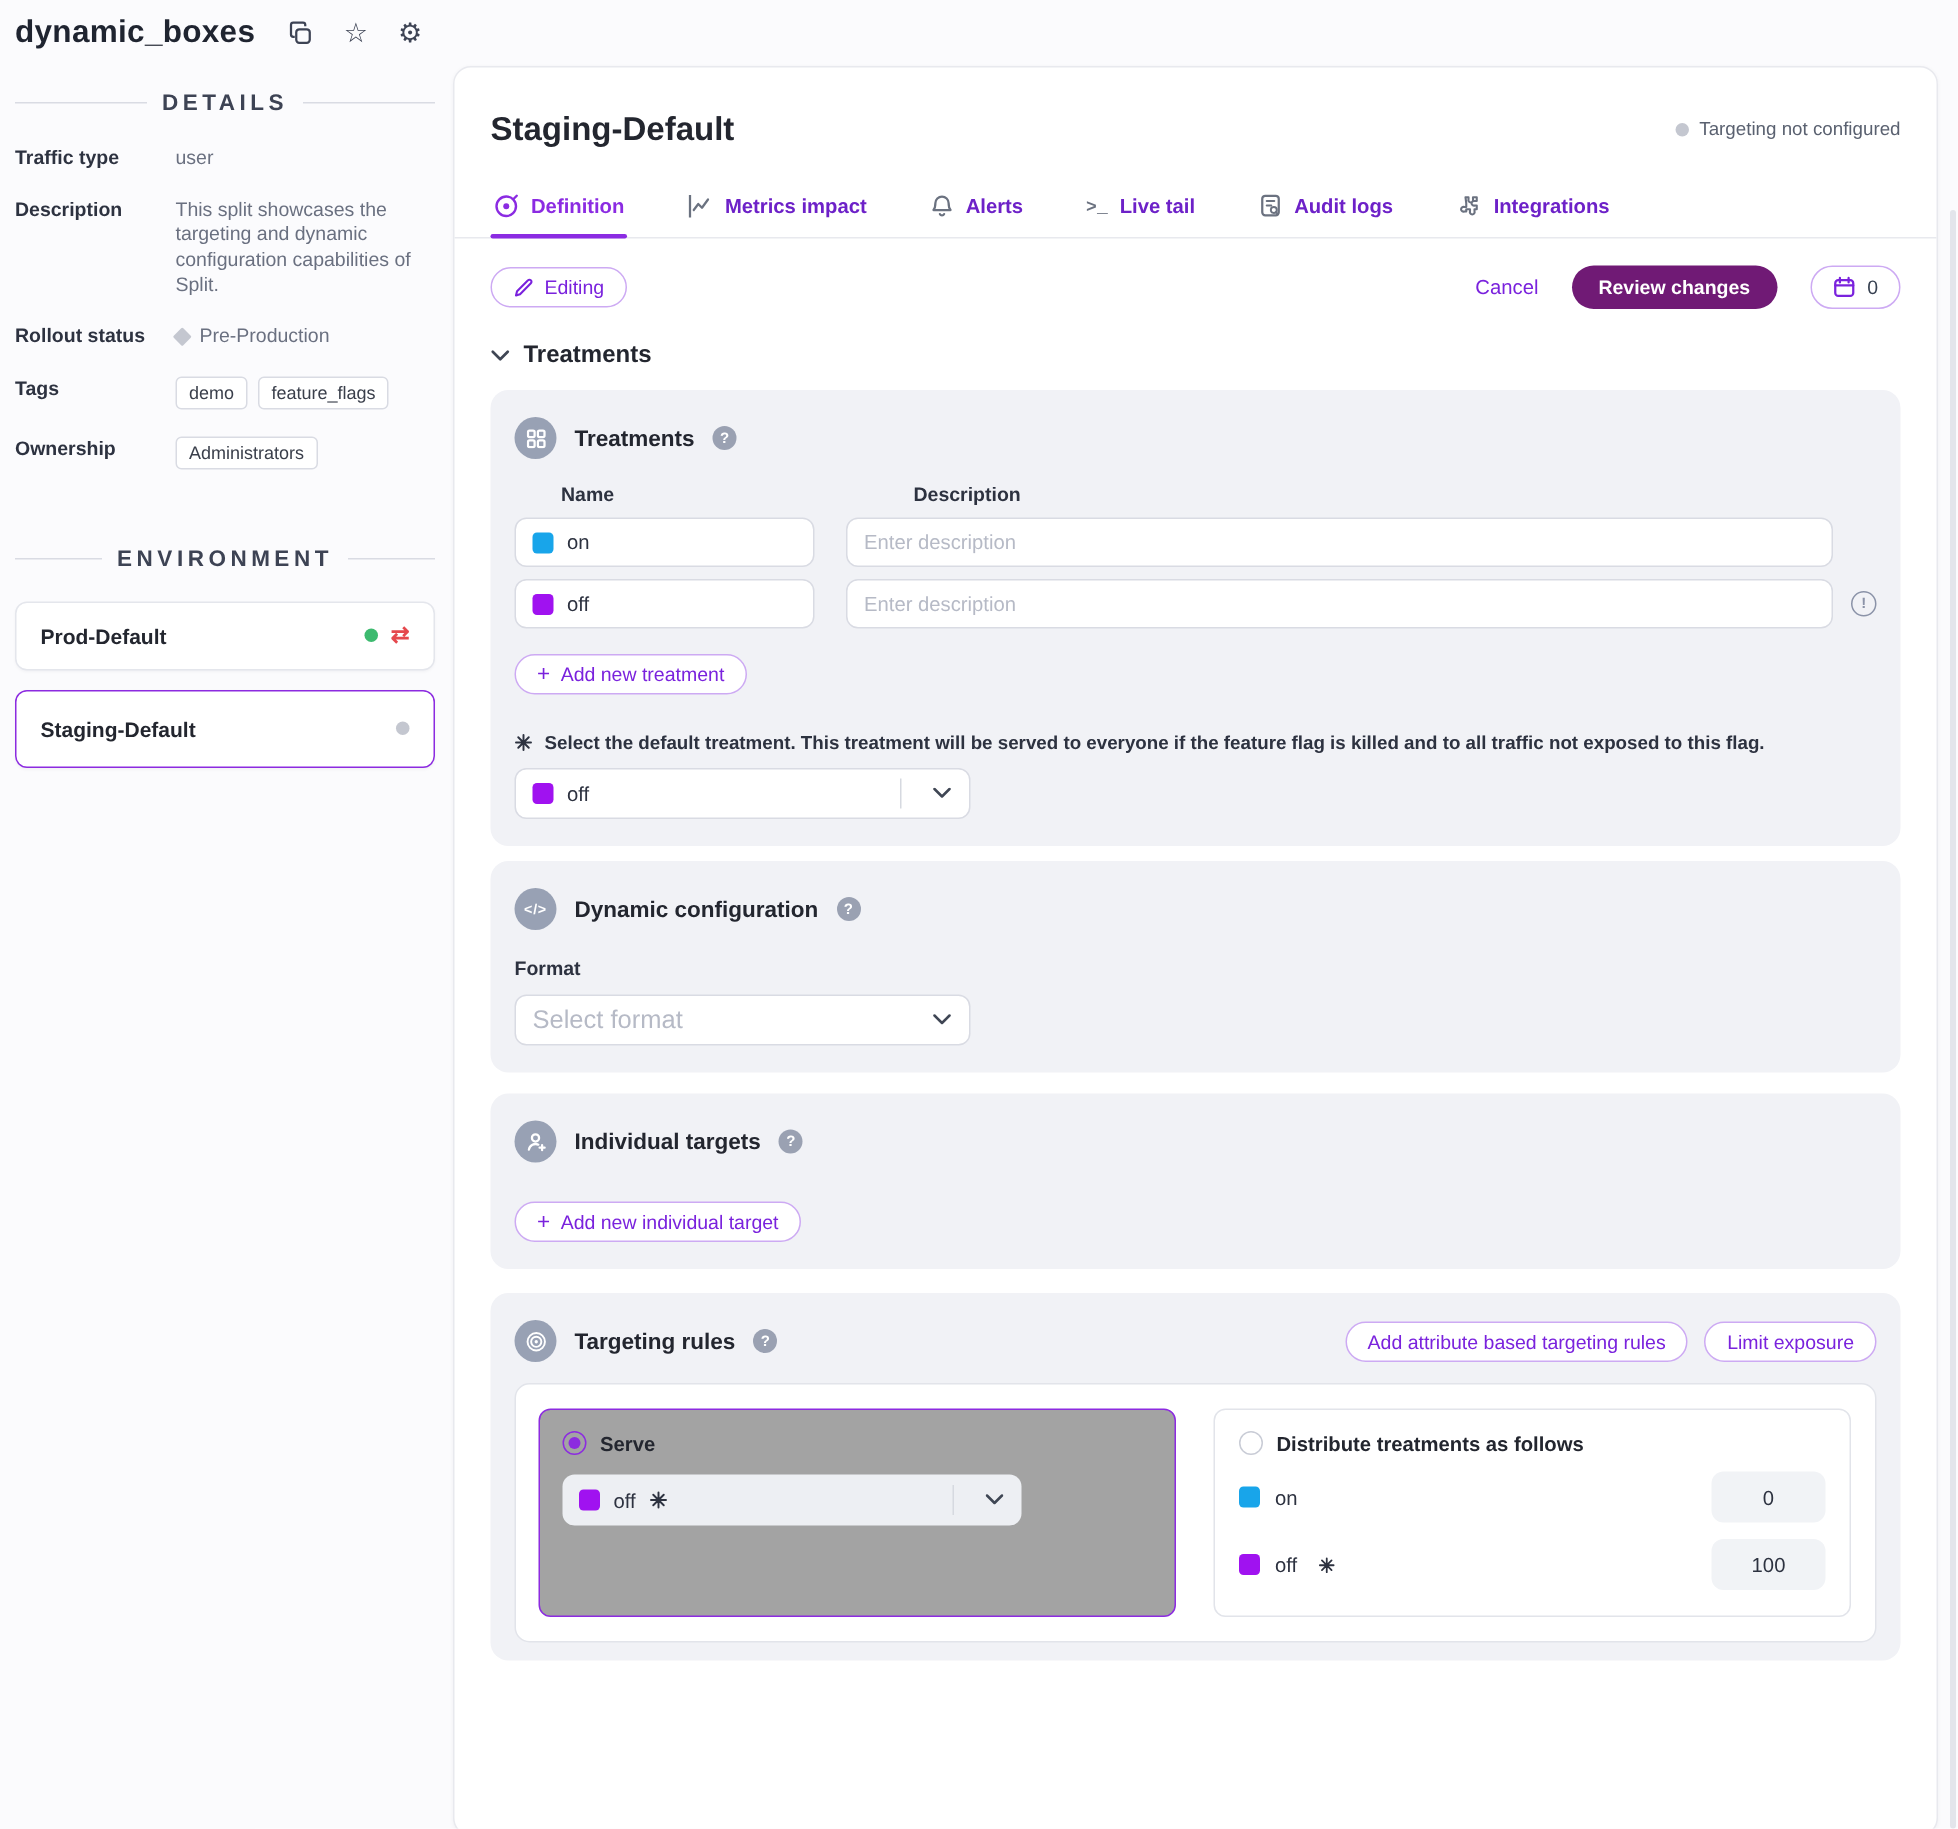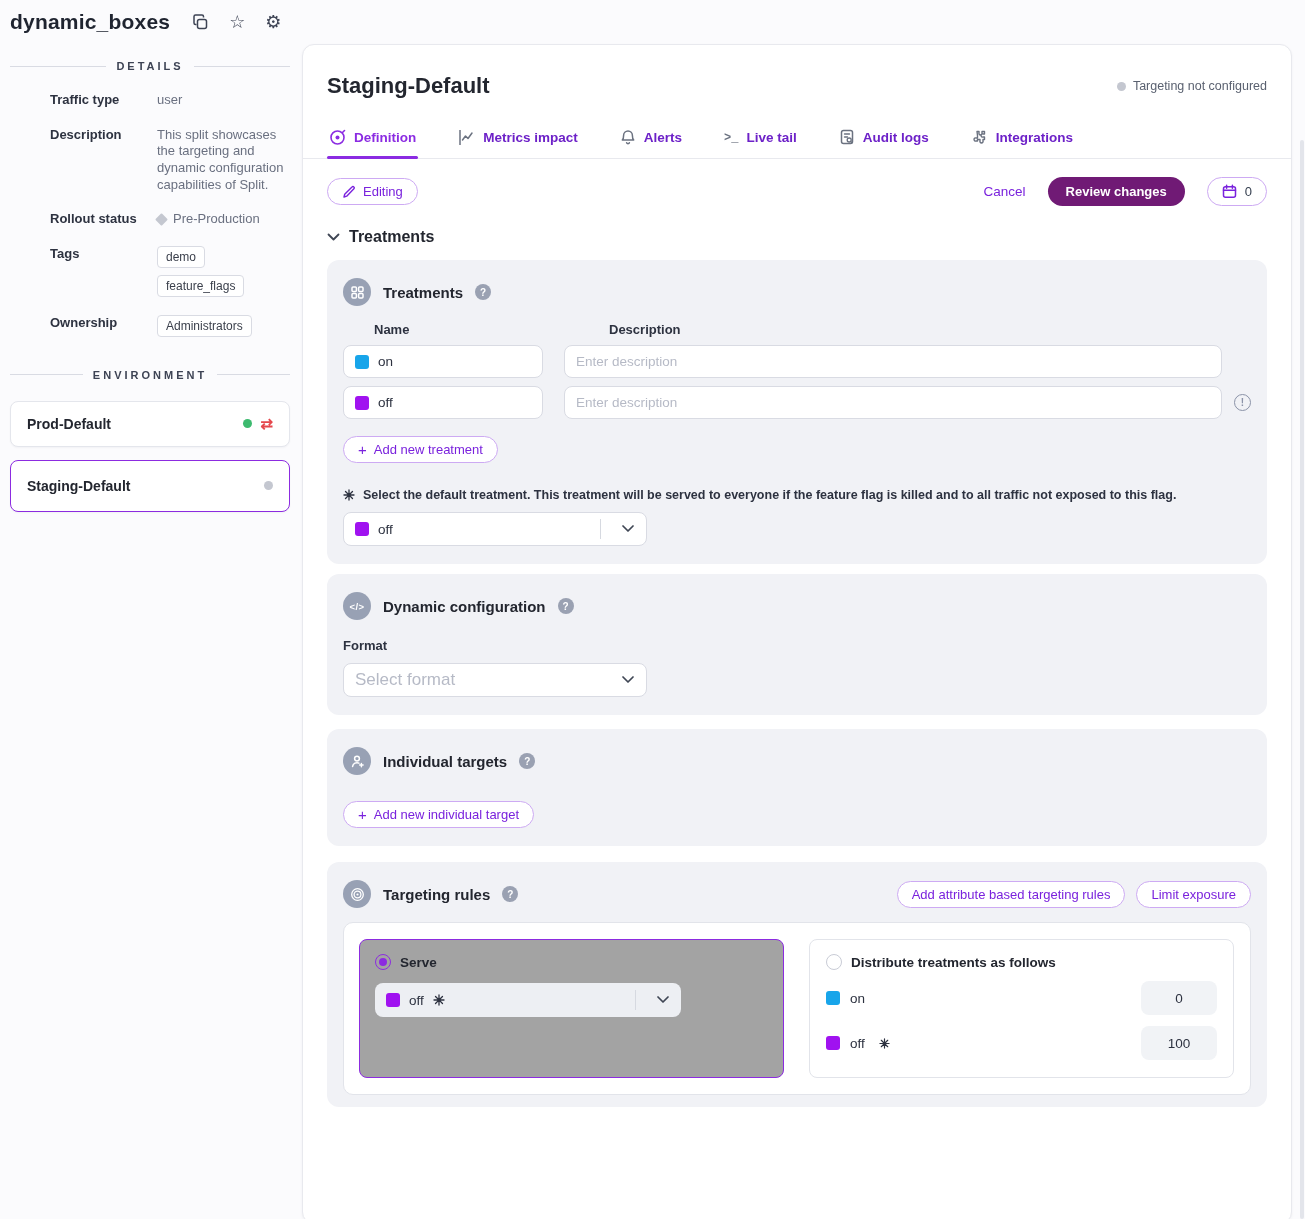--- a/index.html
+++ b/index.html
@@ -12,22 +12,22 @@
   .topbar .tb-icons { display:flex; align-items:center; gap:20px; margin-left:4px; }
   .tb-icon { color:#3d4354; cursor:pointer; display:flex; align-items:center; }
   .tb-glyph { font-size:18px; line-height:1; color:#3d4354; }
 
   .layout { display:flex; align-items:flex-start; }
 
   
   .sidebar { width:302px; padding:6px 12px 0 10px; flex:none; }
   .rule-head { display:flex; align-items:center; gap:10px; margin:14px 0 20px; }
   .rule-head .line { flex:1; height:1px; background:#d9dbe3; }
-  .rule-head .txt { font-size:11px; font-weight:bold; letter-spacing:3px; color:#3d4354; }
-  .detail-row { display:flex; margin-bottom:18px;margin-left:40px; }
+  .rule-head .txt { font-size:15px; font-weight:bold; letter-spacing:3px; color:#3d4354; }
+  .detail-row { display:flex; margin-bottom:18px; }
   .detail-row .lbl { width:107px; flex:none; font-size:13px; font-weight:bold; color:#2d3240; }
   .detail-row .val { font-size:13px; color:#6a7080; line-height:1.28; }
   .status-line { display:flex; align-items:center; gap:7px; }
   .diamond { width:9px; height:9px; background:#c4c7d0; transform:rotate(45deg); border-radius:1px; display:inline-block; }
   .chips { display:flex; gap:7px; flex-wrap:wrap; }
   .chip { font-size:12px; color:#3a3f4b; background:#fff; border:1px solid #d9dbe3; border-radius:4px; padding:3px 8px; }
 
   .env-card { background:#fff; border:1px solid #e4e6ec; border-radius:8px; margin-bottom:13px; overflow:hidden; box-shadow:0 1px 2px rgba(30,34,60,.04); }
   .env-card .prod-band { background:#fdf6e6; text-align:center; font-size:10px; font-weight:bold; letter-spacing:1.6px; color:#c8551f; padding:6px 0; }
   .env-row { display:flex; align-items:center; justify-content:space-between; padding:14px 16px; cursor:pointer; }
@@ -171,21 +171,21 @@
       </span>
     </div>
 
     <div class="detail-row">
       <span class="lbl">Ownership</span>
       <span class="chips">
         <span class="chip">Administrators</span>
       </span>
     </div>
 
-    <div class="rule-head" style="margin-top:32px;">
+    <div class="rule-head" style="margin-top:51px;">
       <span class="line"></span>
         <span class="txt">ENVIRONMENT</span>
         <span class="line"></span>
     </div>
 
     <div class="env-card">
       <div class="env-row">
         <span class="nm">Prod-Default</span>
         <span class="env-right">
           <span class="dot green"></span>

